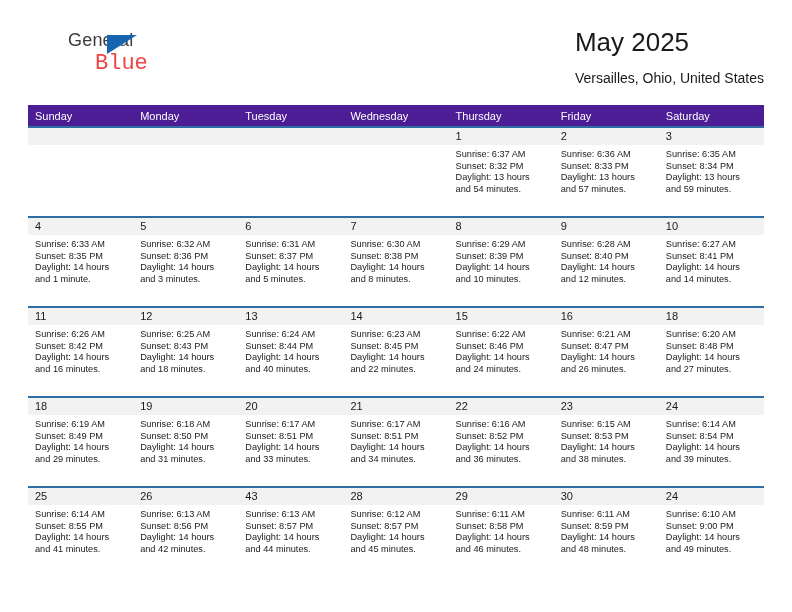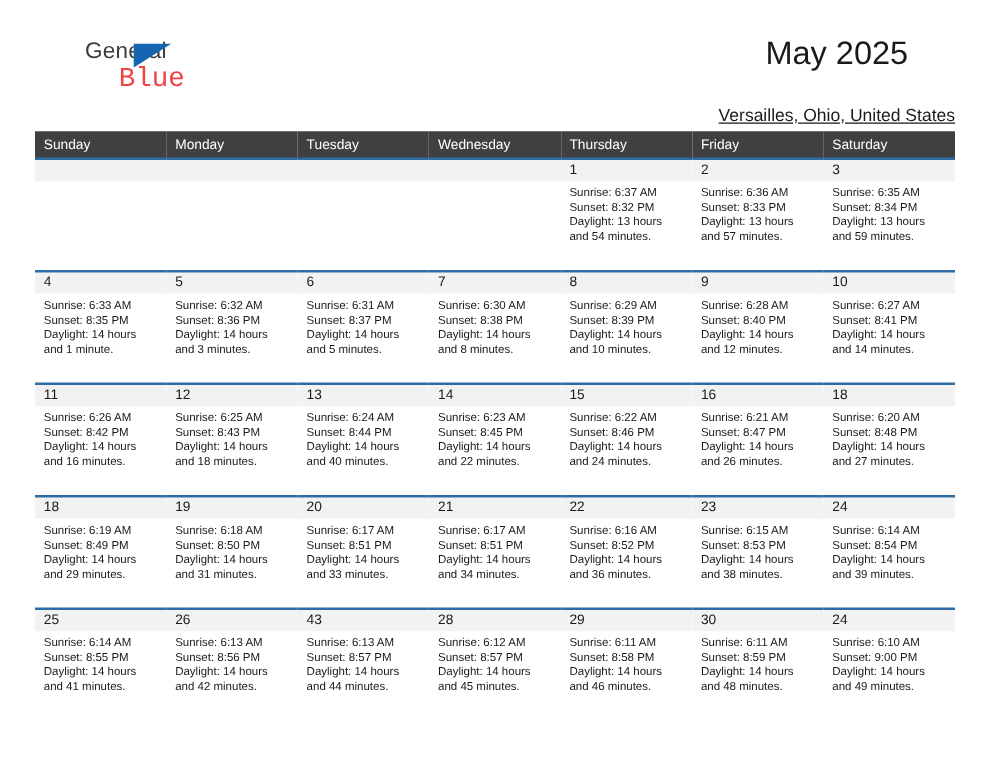--- a/index.html
+++ b/index.html
@@ -60,48 +60,47 @@
     left: 61px;
     top: 21px;
     font-size: 22px;
     color: #ef4444;
     font-family: Liberation Mono, monospace;
   }
   .title-wrap {
     position: absolute;
     right: 0;
     top: 0;
-    text-align: center;
+    text-align: left;
   }
   .cal-title {
     font-size: 26px;
     color: #1a1a1a;
     line-height: 32px;
     white-space: nowrap;
   }
   .cal-subtitle {
     font-size: 14px;
     color: #1a1a1a;
     line-height: 20px;
-    margin-top: 24px;
+    margin-top: 10px;
     white-space: nowrap;
-    text-decoration: underline;
   }
 
   
   .calendar {
     position: absolute;
     left: 28px;
     top: 105px;
     width: 736px;
     border-collapse: collapse;
     table-layout: fixed;
   }
   .dow-row th {
-    background: #404040;
+    background: #4c1d95;
     color: #ffffff;
     font-size: 11px;
     font-weight: normal;
     text-align: left;
     padding: 4px 0 4px 7px;
     height: 13px;
     vertical-align: middle;
   }
   .week-row td {
     vertical-align: top;

